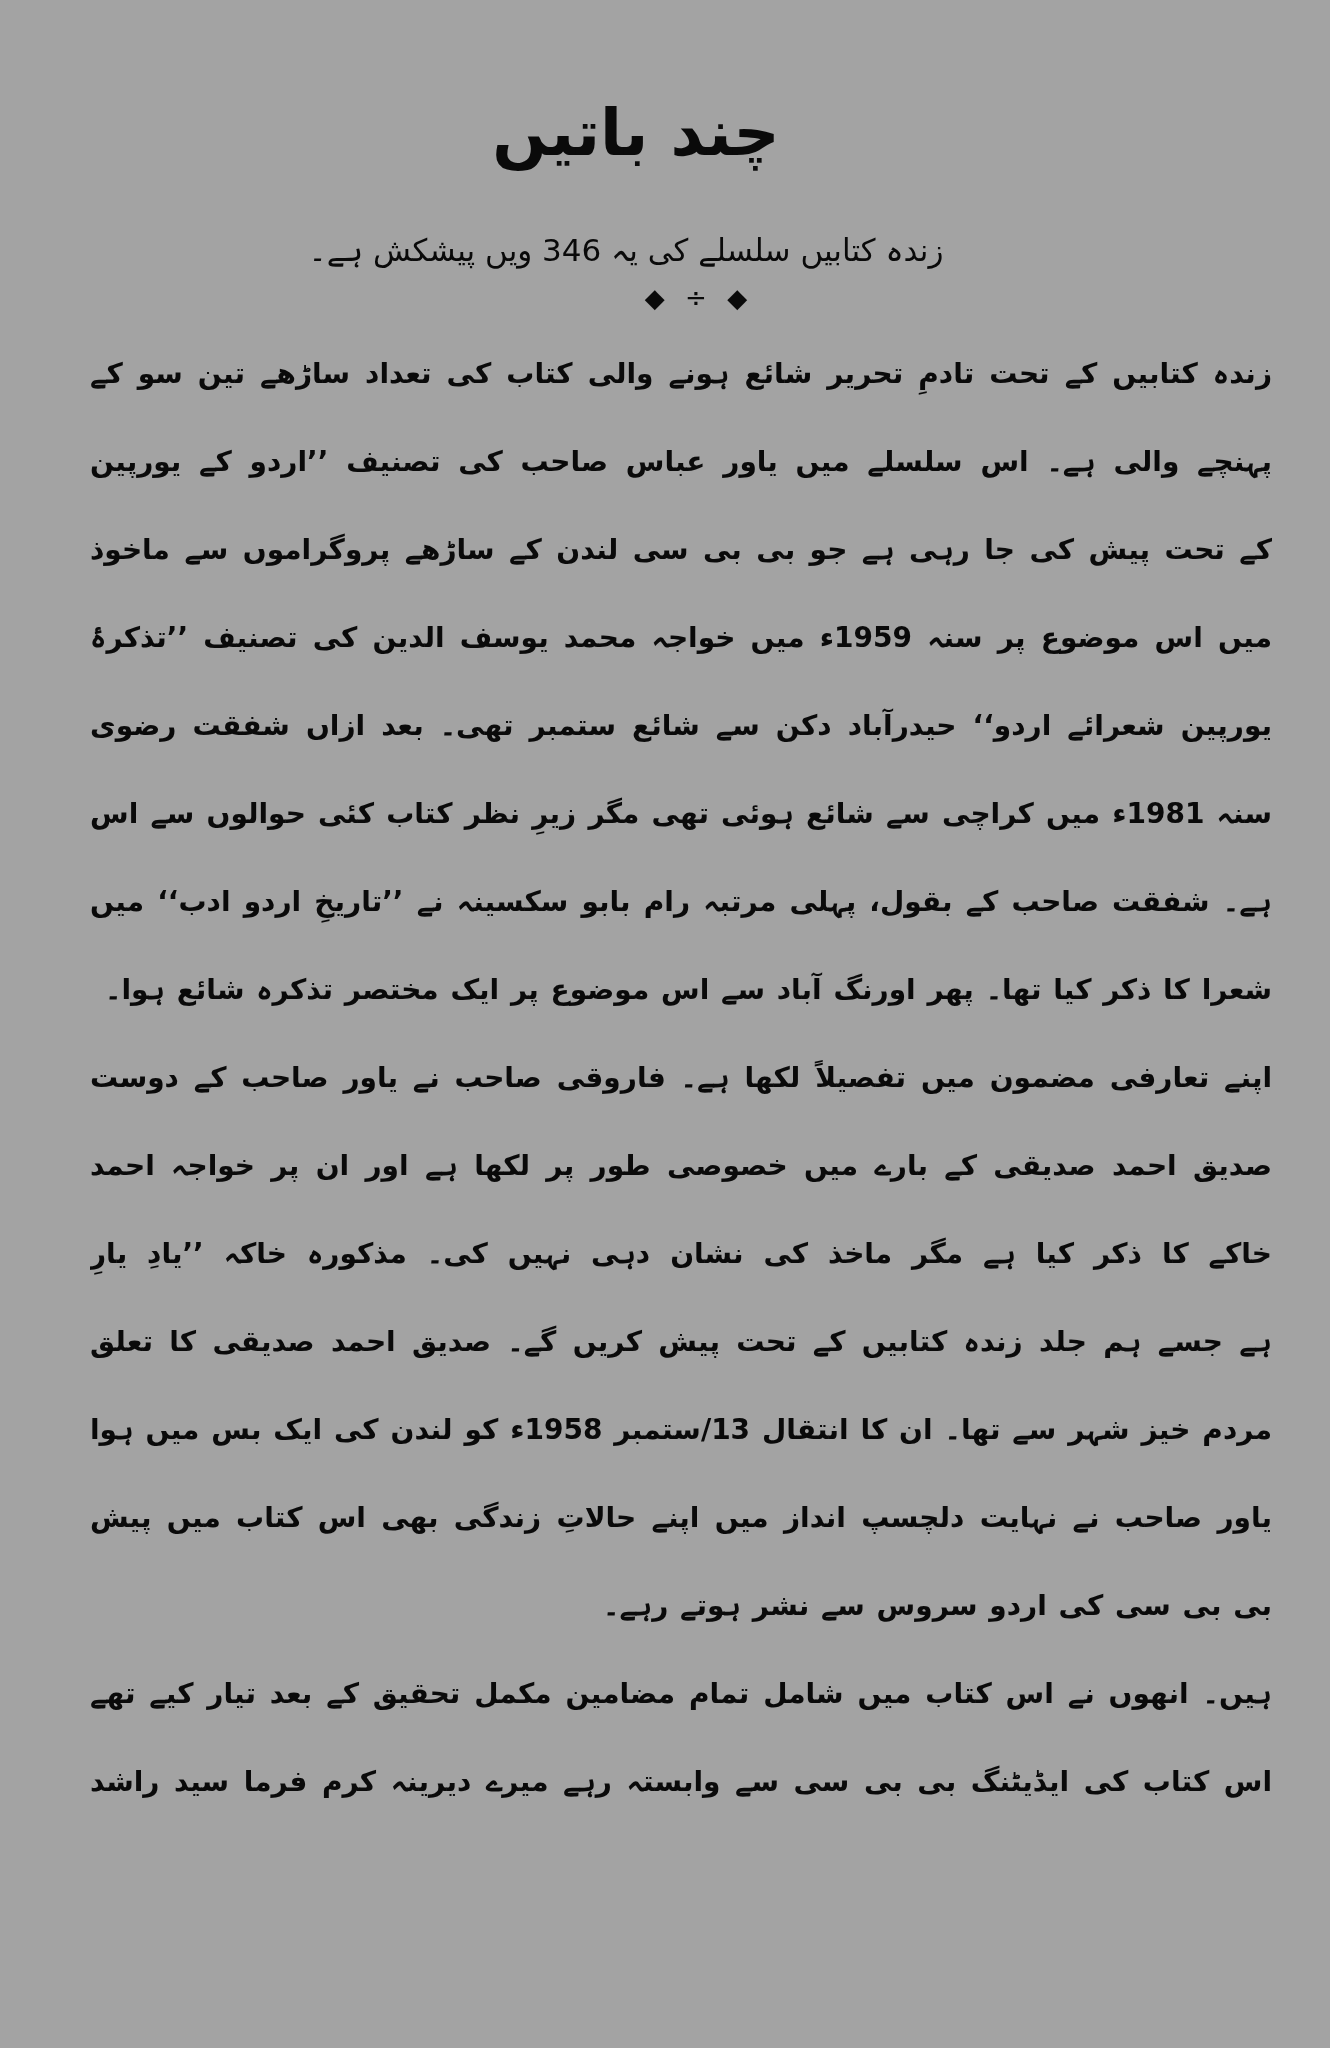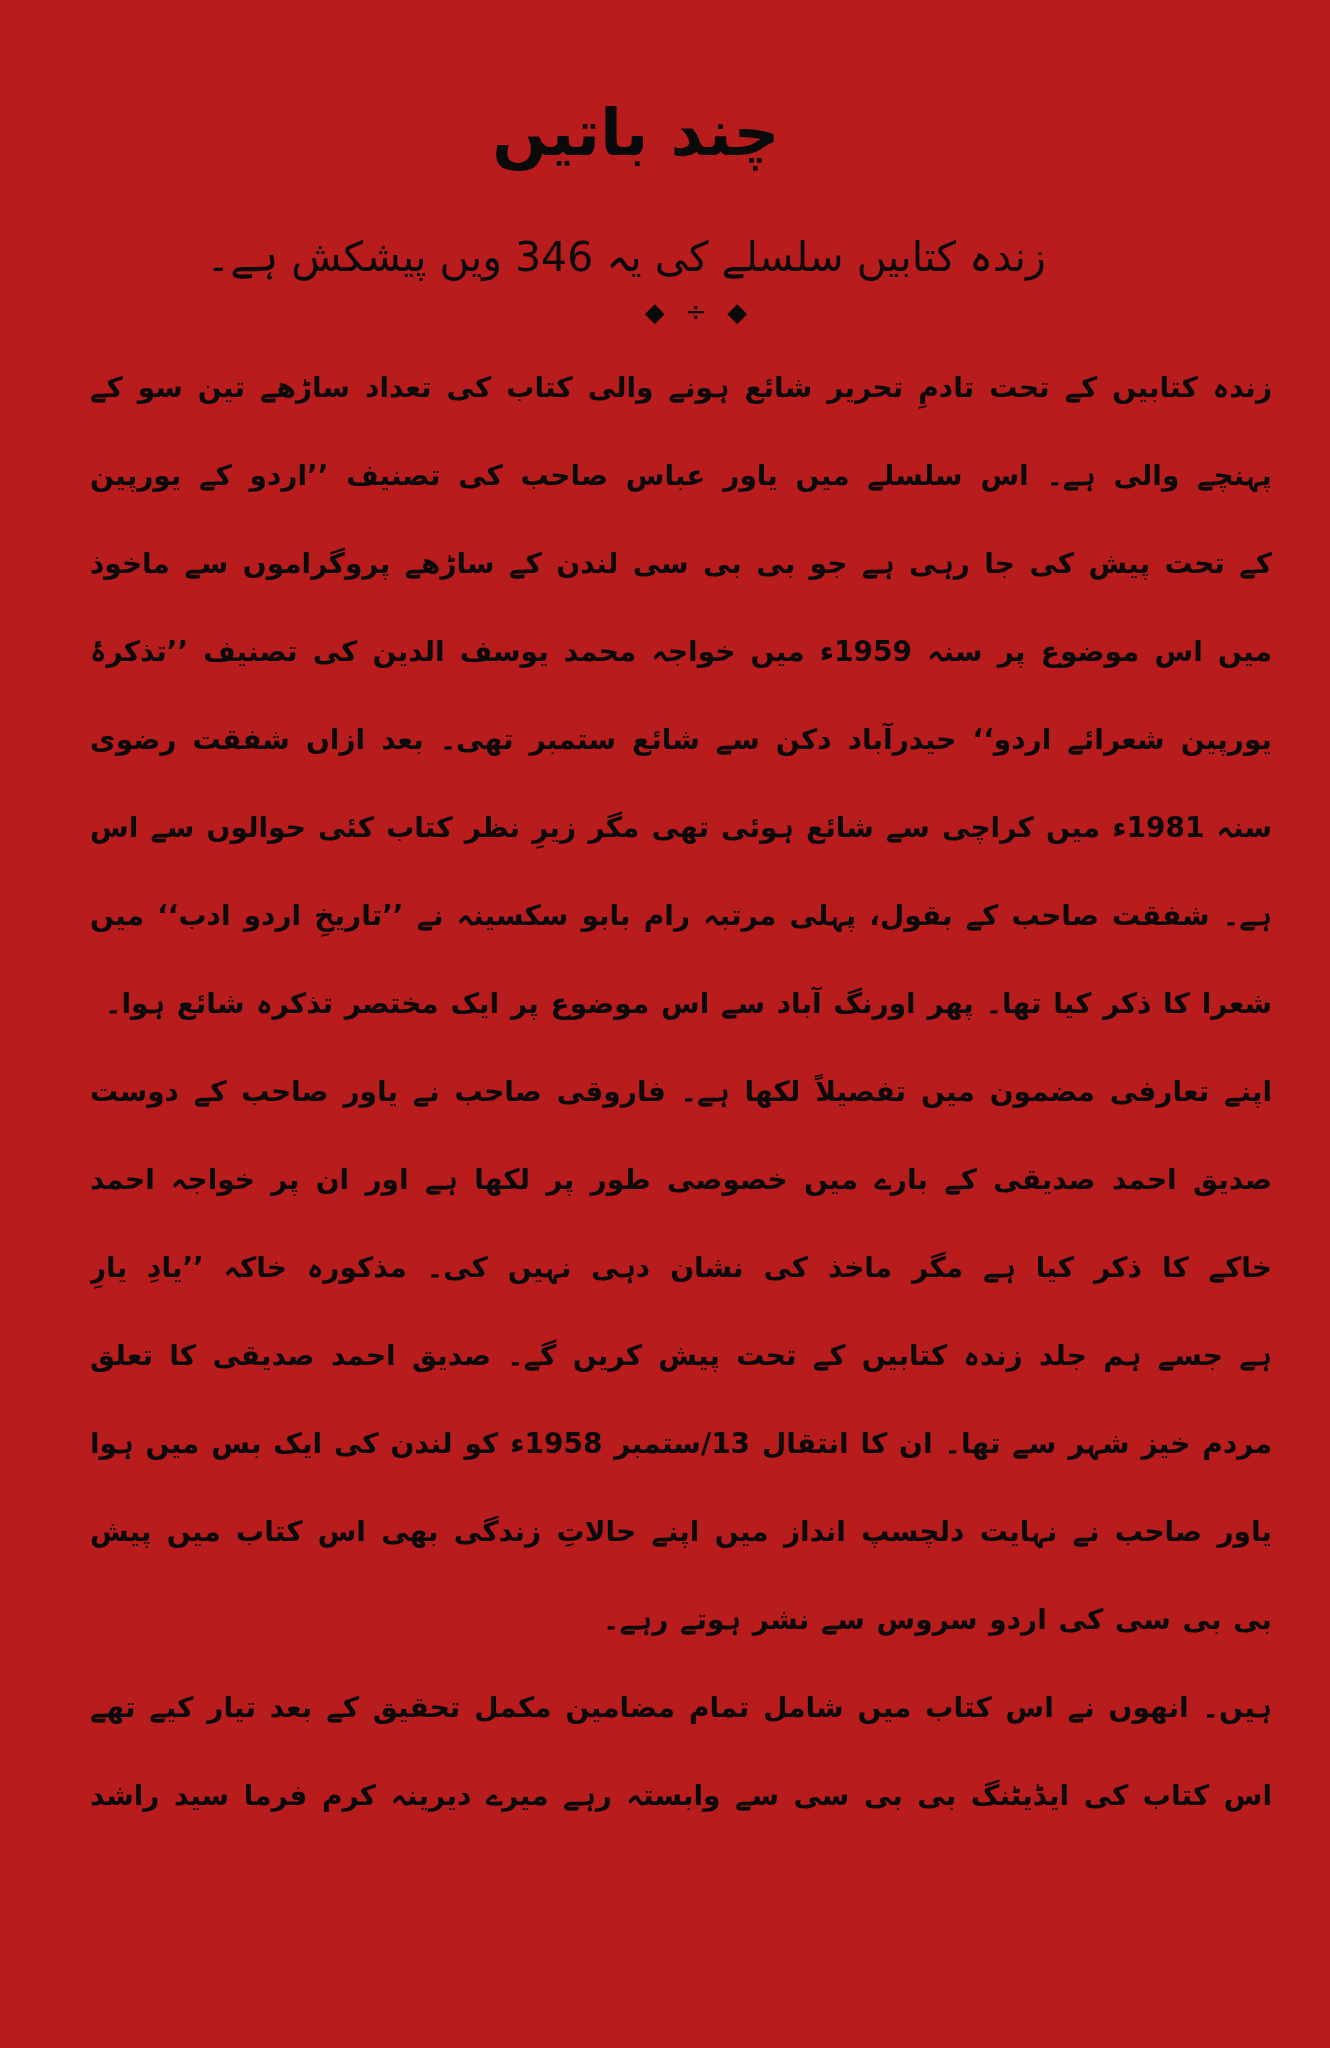--- a/index.html
+++ b/index.html
@@ -5,42 +5,42 @@
   html, body {
     margin: 0;
     padding: 0;
     background: #ffffff;
   }
   .page {
     position: relative;
     width: 1330px;
     height: 2048px;
     margin: 0 auto;
-    background: #b91c1c;
+    background: #a3a3a3;
     color: #0a0a0a;
     direction: rtl;
     box-sizing: border-box;
     padding: 0 58px 0 90px;
     overflow: hidden;
     font-family: "DejaVu Sans", sans-serif;
   }
   .title {
     margin: 92px 0 0 0;
     text-align: center;
     transform: translateX(-45px);
     font-size: 64px;
     font-weight: bold;
     line-height: 1.3;
     letter-spacing: 1px;
   }
   .intro {
     margin-top: 54px;
     text-align: center;
     transform: translateX(-55px);
-    font-size: 41px;
+    font-size: 31px;
     line-height: 1.4;
   }
   .divider {
     margin-top: 10px;
     text-align: center;
     transform: translateX(18px);
     font-size: 26px;
     letter-spacing: 6px;
     line-height: 1.2;
   }

